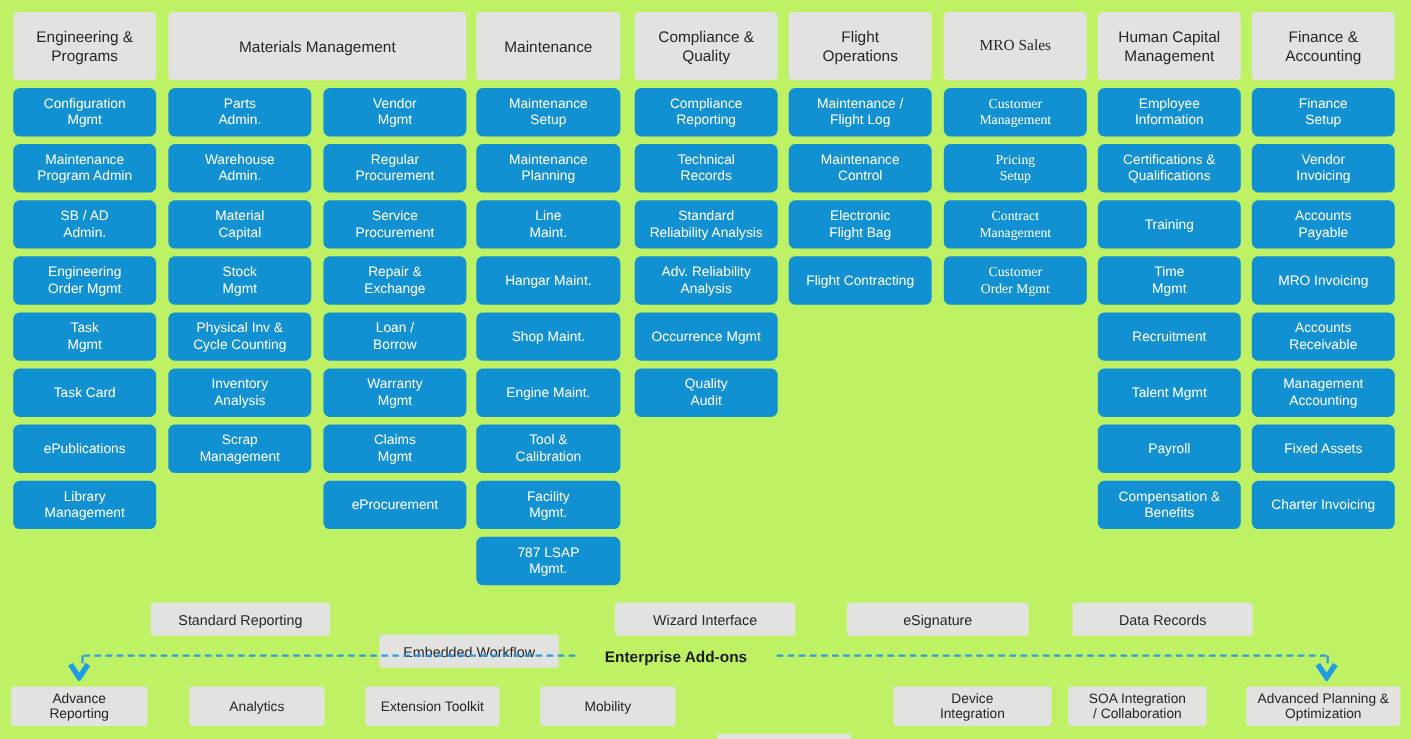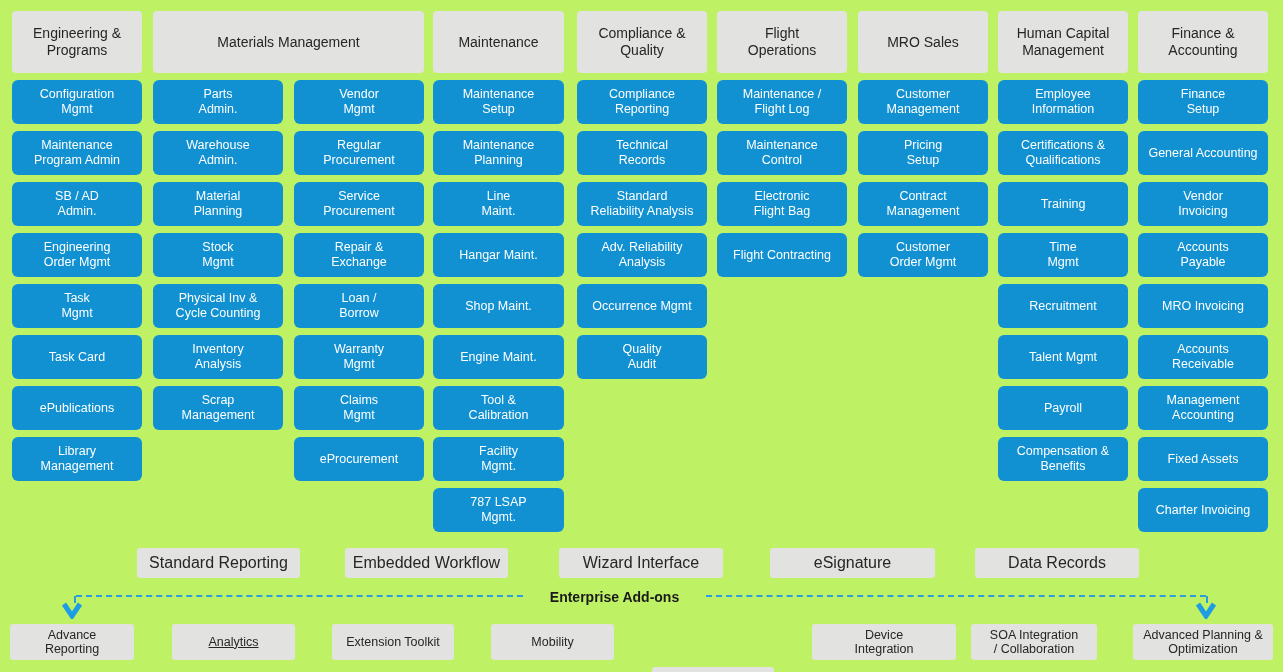--- a/index.html
+++ b/index.html
@@ -12,21 +12,21 @@
   .group{position:absolute;top:11px;}
   .cat-header{height:62px;background:var(--gray);border-radius:4px;
     display:flex;align-items:center;justify-content:center;text-align:center;
     font-size:14px;line-height:1.2;color:var(--tdark);white-space:pre-line;}
   .cols{display:flex;gap:11px;margin-top:7px;}
   .col{flex:1;display:flex;flex-direction:column;gap:7px;}
   .module{height:44px;background:var(--blue);border-radius:6px;color:var(--twhite);
     display:flex;align-items:center;justify-content:center;text-align:center;
     font-size:12.5px;line-height:1.18;white-space:pre-line;padding:0 2px;box-sizing:border-box;}
   .platform{position:absolute;top:548px;height:30px;background:var(--gray);border-radius:3px;
-    display:flex;align-items:center;justify-content:center;font-size:16px;color:var(--tdark);}
+    display:flex;align-items:center;justify-content:center;font-size:13px;color:var(--tdark);}
   .addon{position:absolute;top:624px;height:36px;background:var(--gray);border-radius:3px;
     display:flex;align-items:center;justify-content:center;text-align:center;
     font-size:12.5px;line-height:1.15;color:var(--tdark);white-space:pre-line;}
   .dash{position:absolute;top:595px;height:0;border-top:2px dashed var(--dash);}
   .vdash{position:absolute;top:596px;height:7px;width:0;border-left:2px dashed var(--dash);}
   .addons-label{position:absolute;top:589px;left:523px;width:183px;text-align:center;
     font-size:14px;font-weight:bold;color:#1a1a1a;}
   .arrow{position:absolute;top:602px;width:22px;height:17px;}
 </style>
 </head>
@@ -58,21 +58,21 @@
       </div>
       <div class="group" style="left: 153px; width: 271px;">
         <div class="cat-header">Materials Management</div>
         <div class="cols">
           <div class="col">
             <div class="module">Parts
 Admin.</div>
             <div class="module">Warehouse
 Admin.</div>
             <div class="module">Material
-Planning</div>
+Capital</div>
             <div class="module">Stock
 Mgmt</div>
             <div class="module">Physical Inv &amp;
 Cycle Counting</div>
             <div class="module">Inventory
 Analysis</div>
             <div class="module">Scrap
 Management</div>
           </div>
           <div class="col">
@@ -143,21 +143,21 @@
             <div class="module">Maintenance /
 Flight Log</div>
             <div class="module">Maintenance
 Control</div>
             <div class="module">Electronic
 Flight Bag</div>
             <div class="module">Flight Contracting</div>
           </div>
         </div>
       </div>
-      <div class="group" style="left: 858px; width: 130px;">
+      <div class="group" style="left: 858px; width: 130px; font-family: Liberation Serif, serif;">
         <div class="cat-header">MRO Sales</div>
         <div class="cols">
           <div class="col">
             <div class="module">Customer
 Management</div>
             <div class="module">Pricing
 Setup</div>
             <div class="module">Contract
 Management</div>
             <div class="module">Customer
@@ -185,40 +185,39 @@
           </div>
         </div>
       </div>
       <div class="group" style="left: 1138px; width: 130px;">
         <div class="cat-header">Finance &amp;
 Accounting</div>
         <div class="cols">
           <div class="col">
             <div class="module">Finance
 Setup</div>
-            <div class="module">General Accounting</div>
             <div class="module">Vendor
 Invoicing</div>
             <div class="module">Accounts
 Payable</div>
             <div class="module">MRO Invoicing</div>
             <div class="module">Accounts
 Receivable</div>
             <div class="module">Management
 Accounting</div>
             <div class="module">Fixed Assets</div>
             <div class="module">Charter Invoicing</div>
           </div>
         </div>
       </div>
     </div>
 
   <div id="platformRow">
       <div class="platform" style="left: 137px; width: 163px;">Standard Reporting</div>
-      <div class="platform" style="left: 345px; width: 163px;">Embedded Workflow</div>
+      <div class="platform" style="left: 345px; width: 163px; margin-top: 29px;">Embedded Workflow</div>
       <div class="platform" style="left: 559px; width: 164px;">Wizard Interface</div>
       <div class="platform" style="left: 770px; width: 165px;">eSignature</div>
       <div class="platform" style="left: 975px; width: 164px;">Data Records</div>
     </div>
 
   <div class="dash" style="left:76px;width:447px;"></div>
   <div class="dash" style="left:706px;width:500px;"></div>
   <div class="vdash" style="left:74px;"></div>
   <div class="vdash" style="left:1206px;"></div>
 
@@ -227,21 +226,21 @@
   <svg class="arrow" style="left:61px;" viewBox="0 0 22 17">
     <polyline points="3,2 11,14 19,2" fill="none" stroke="#1e9ce4" stroke-width="5"></polyline>
   </svg>
   <svg class="arrow" style="left:1195px;" viewBox="0 0 22 17">
     <polyline points="3,2 11,14 19,2" fill="none" stroke="#1e9ce4" stroke-width="5"></polyline>
   </svg>
 
   <div id="addonsRow">
       <div class="addon" style="left: 10px; width: 124px; text-align: center;">Advance
 Reporting</div>
-      <div class="addon" style="left: 172px; width: 123px; text-decoration: underline;">Analytics</div>
+      <div class="addon" style="left: 172px; width: 123px;">Analytics</div>
       <div class="addon" style="left: 332px; width: 122px;">Extension Toolkit</div>
       <div class="addon" style="left: 491px; width: 123px;">Mobility</div>
       <div class="addon" style="left: 652px; width: 122px; margin-top: 43px;">Offline Maint.</div>
       <div class="addon" style="left: 812px; width: 144px;">Device
 Integration</div>
       <div class="addon" style="left: 971px; width: 126px;">SOA Integration
 / Collaboration</div>
       <div class="addon" style="left: 1133px; width: 140px;">Advanced Planning &amp;
 Optimization</div>
     </div>

